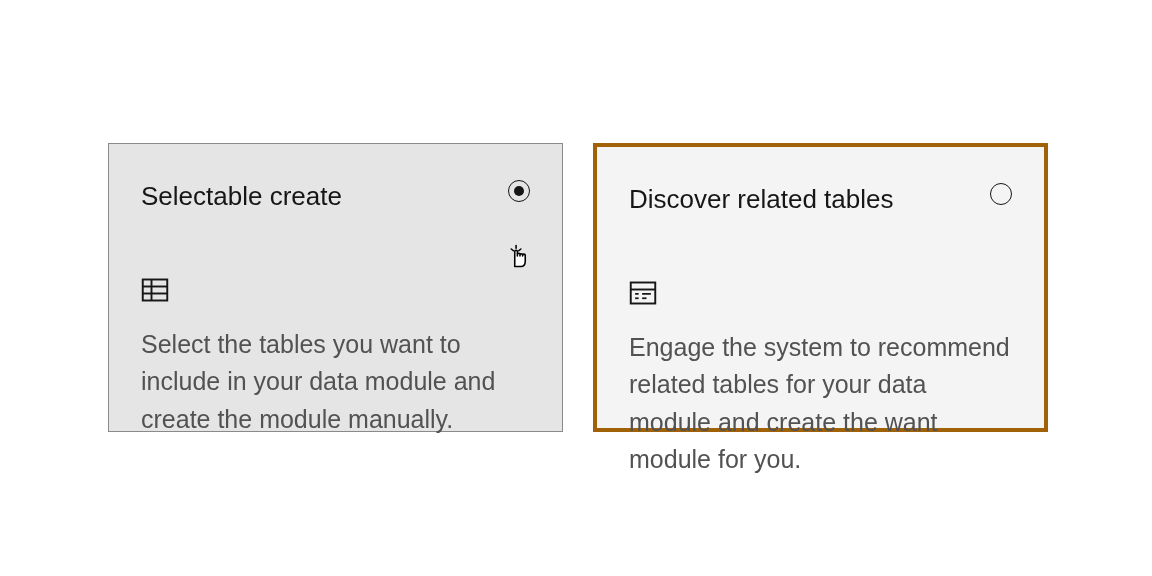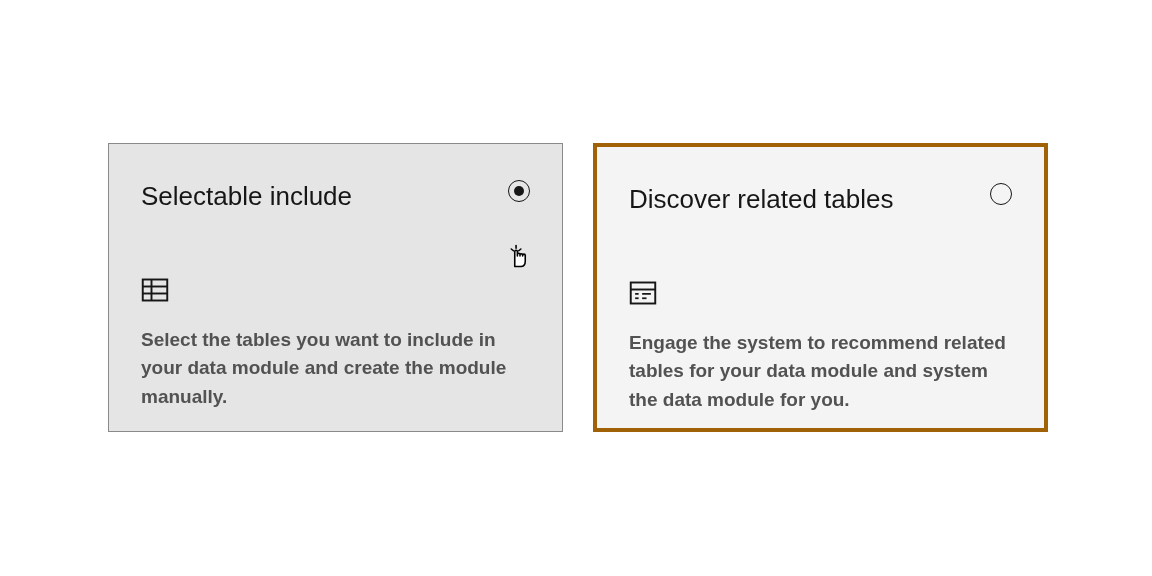--- a/index.html
+++ b/index.html
@@ -65,41 +65,41 @@
       display: block;
     }
     .card-icon {
       margin-top: 62px;
       margin-bottom: 22px;
       width: 28px;
       height: 28px;
       display: block;
     }
     .card-desc {
-      font-size: 19px;
+      font-size: 25px;
       color: #525252;
       line-height: 1.5;
-      font-weight: 700;
+      font-weight: 400;
     }
     .cursor-overlay {
       position: absolute;
       top: 98px;
       right: 28px;
       width: 28px;
       height: 28px;
       pointer-events: none;
     }
   </style>
 </head>
 <body>
 
 <div class="cards-container">
 
   <div class="card selected">
-    <div class="card-title">Selectable include</div>
+    <div class="card-title">Selectable create</div>
     <div class="radio checked"></div>
     <svg class="card-icon" viewBox="0 0 32 32" fill="none" stroke="#161616" stroke-width="2.2">
       <rect x="2" y="4" width="28" height="24"></rect>
       <line x1="2" y1="12" x2="30" y2="12"></line>
       <line x1="2" y1="20" x2="30" y2="20"></line>
       <line x1="12" y1="4" x2="12" y2="28"></line>
     </svg>
     <div class="card-desc">Select the tables you want to include in your data module and create the module manually.</div>
     <svg class="cursor-overlay" viewBox="0 0 32 32">
       <path d="M10 28 L10 11 C10 9 13 9 13 11 L13 16 L13 14 C13 12.5 16 12.5 16 14 L16 16 L16 14.5 C16 13 19 13 19 14.5 L19 16 L19 15 C19 13.5 22 13.5 22 15 L22 22 C22 26 20 28 17 28 Z" fill="#ffffff" stroke="#000000" stroke-width="1.8" stroke-linejoin="round"></path>
@@ -113,16 +113,16 @@
     <div class="card-title">Discover related tables</div>
     <div class="radio"></div>
     <svg class="card-icon" viewBox="0 0 32 32" fill="none" stroke="#161616" stroke-width="2.2">
       <rect x="2" y="4" width="28" height="24"></rect>
       <line x1="2" y1="12" x2="30" y2="12"></line>
       <line x1="7" y1="17" x2="11" y2="17" stroke-width="2"></line>
       <line x1="15" y1="17" x2="25" y2="17" stroke-width="2"></line>
       <line x1="7" y1="22" x2="11" y2="22" stroke-width="2"></line>
       <line x1="15" y1="22" x2="20" y2="22" stroke-width="2"></line>
     </svg>
-    <div class="card-desc">Engage the system to recommend related tables for your data module and system the data module for you.</div>
+    <div class="card-desc">Engage the system to recommend related tables for your data module and create the want module for you.</div>
   </div>
 
 </div>
 
 </body></html>

